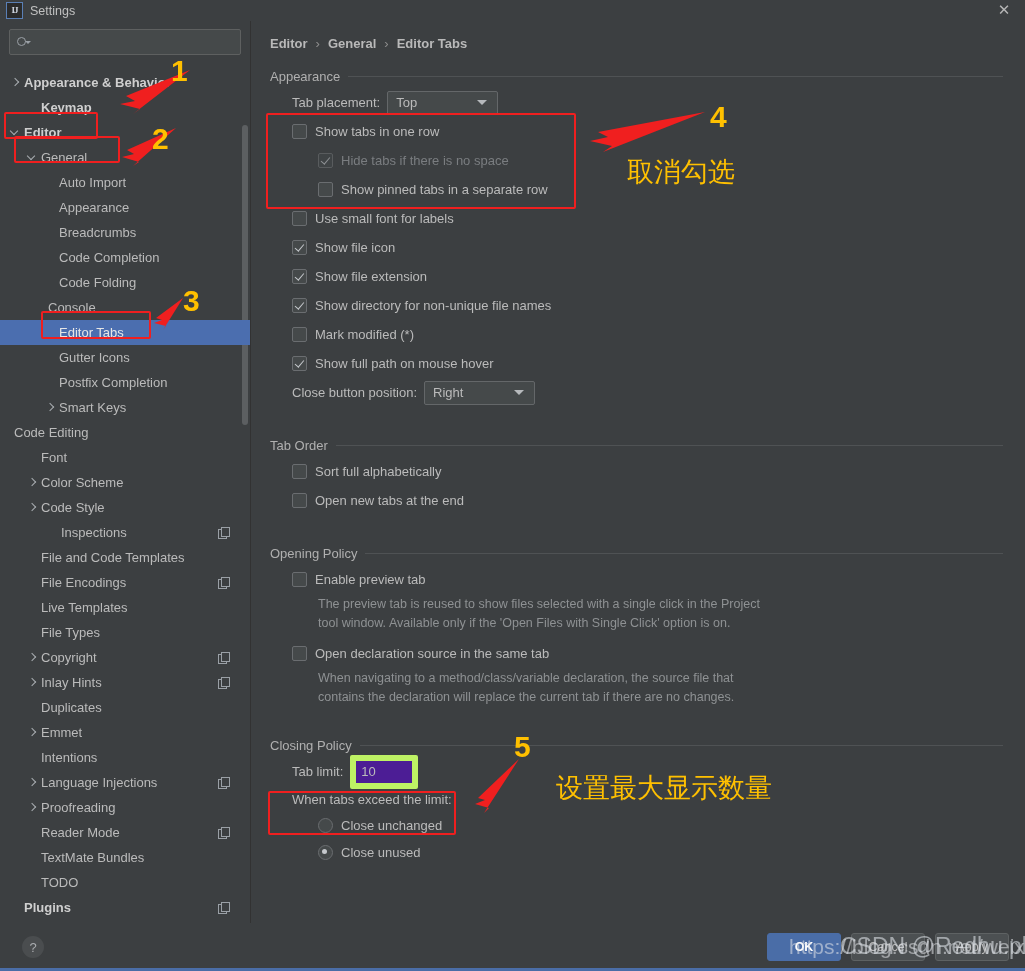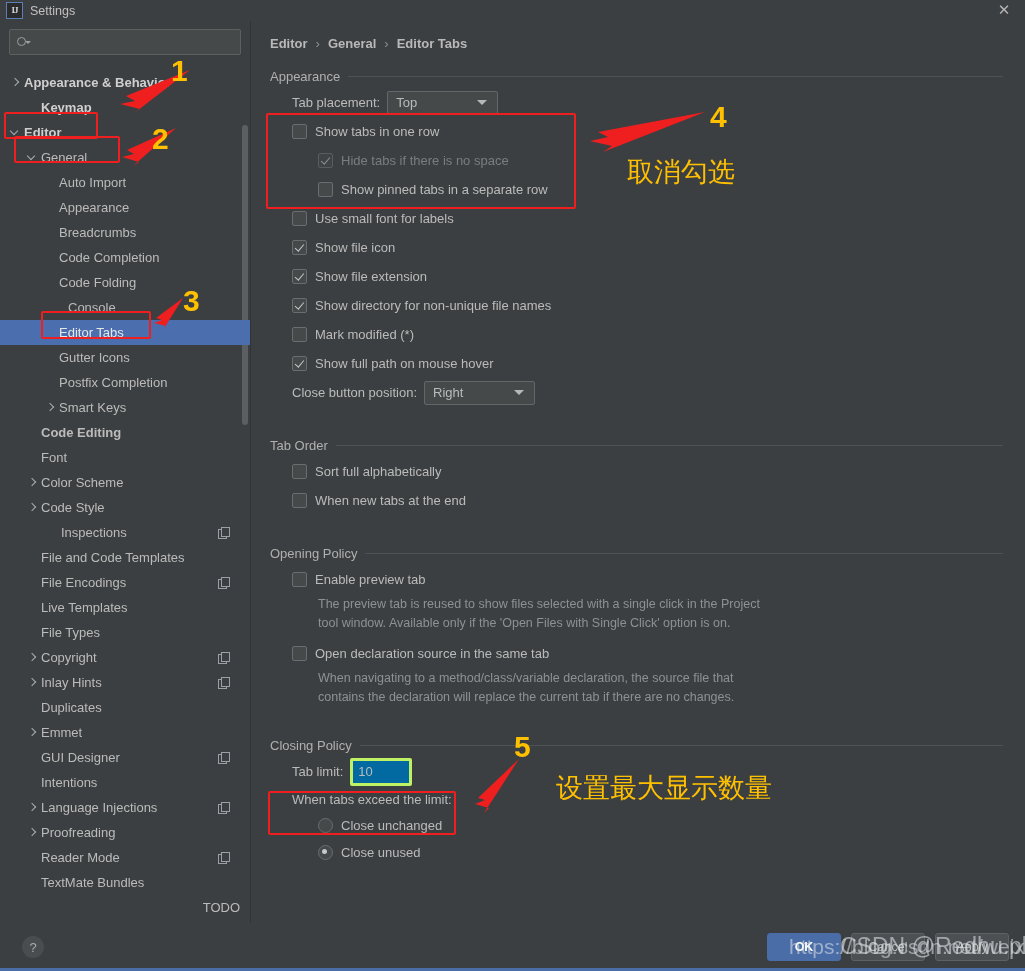--- a/index.html
+++ b/index.html
@@ -311,22 +311,22 @@
     border-left: 5px solid transparent;
     border-right: 5px solid transparent;
     border-top: 5px solid #b6b9bc;
     margin: 0 7px 0 10px;
   }
 
   
   .textfield {
     width: 46px;
     height: 22px;
-    background: #0369a1;
-    border: 3px solid #bef264;
+    background: #4c1d95;
+    border: 6px solid #bef264;
     border-radius: 2px;
     color: #bbbbbb;
     font-family: inherit;
     font-size: 13px;
     padding: 0 5px;
     margin-left: 7px;
     outline: none;
   }
 
   .desc {
@@ -483,41 +483,41 @@
             <span class="label">Breadcrumbs</span>
           </div>
           <div class="tree-row" style="padding-left: 45px;">
             <span class="arrow "></span>
             <span class="label">Code Completion</span>
           </div>
           <div class="tree-row" style="padding-left: 45px;">
             <span class="arrow "></span>
             <span class="label">Code Folding</span>
           </div>
-          <div class="tree-row" style="padding-left: 54px;">
+          <div class="tree-row" style="padding-left: 18px; gap: 16px;">
             <span class="arrow "></span>
             <span class="label">Console</span>
           </div>
           <div class="tree-row selected" style="padding-left: 45px;">
             <span class="arrow "></span>
             <span class="label">Editor Tabs</span>
           </div>
           <div class="tree-row" style="padding-left: 45px;">
             <span class="arrow "></span>
             <span class="label">Gutter Icons</span>
           </div>
           <div class="tree-row" style="padding-left: 45px;">
             <span class="arrow "></span>
             <span class="label">Postfix Completion</span>
           </div>
           <div class="tree-row" style="padding-left: 45px;">
             <span class="arrow right"></span>
             <span class="label">Smart Keys</span>
           </div>
-          <div class="tree-row" style="padding-left: 27px; font-weight: bold;">
+          <div class="tree-row" style="">
             <span class="arrow "></span>
             <span class="label">Code Editing</span>
           </div>
           <div class="tree-row" style="padding-left: 27px;">
             <span class="arrow "></span>
             <span class="label">Font</span>
           </div>
           <div class="tree-row" style="padding-left: 27px;">
             <span class="arrow right"></span>
             <span class="label">Color Scheme</span>
@@ -573,28 +573,20 @@
           <div class="tree-row" style="padding-left: 27px;">
             <span class="arrow "></span>
             <span class="label">Duplicates</span>
           </div>
           <div class="tree-row" style="padding-left: 27px;">
             <span class="arrow right"></span>
             <span class="label">Emmet</span>
           </div>
           <div class="tree-row" style="padding-left: 27px;">
             <span class="arrow "></span>
-            <span class="label">GUI Designer</span>
-            <span class="proj-icon">
-              <span class="sq1"></span>
-              <span class="sq2"></span>
-            </span>
-          </div>
-          <div class="tree-row" style="padding-left: 27px;">
-            <span class="arrow "></span>
             <span class="label">Intentions</span>
           </div>
           <div class="tree-row" style="padding-left: 27px;">
             <span class="arrow right"></span>
             <span class="label">Language Injections</span>
             <span class="proj-icon">
               <span class="sq1"></span>
               <span class="sq2"></span>
             </span>
           </div>
@@ -607,21 +599,21 @@
             <span class="label">Reader Mode</span>
             <span class="proj-icon">
               <span class="sq1"></span>
               <span class="sq2"></span>
             </span>
           </div>
           <div class="tree-row" style="padding-left: 27px;">
             <span class="arrow "></span>
             <span class="label">TextMate Bundles</span>
           </div>
-          <div class="tree-row" style="padding-left: 27px; justify-content: flex-end;">
+          <div class="tree-row" style="padding-left: 27px;">
             <span class="arrow "></span>
             <span class="label">TODO</span>
           </div>
           <div class="tree-row bold" style="padding-left: 10px;">
             <span class="arrow "></span>
             <span class="label">Plugins</span>
             <span class="proj-icon">
               <span class="sq1"></span>
               <span class="sq2"></span>
             </span>
@@ -713,21 +705,21 @@
         <div class="group-title">
           <span class="txt">Tab Order</span>
           <span class="rule"></span>
         </div>
         <div class="row">
           <span class="cb"></span>
           <span class="row-label">Sort full alphabetically</span>
         </div>
         <div class="row">
           <span class="cb"></span>
-          <span class="row-label">When new tabs at the end</span>
+          <span class="row-label">Open new tabs at the end</span>
         </div>
       </div>
 
       <div class="spacer-lg"></div>
 
       <div class="group">
         <div class="group-title">
           <span class="txt">Opening Policy</span>
           <span class="rule"></span>
         </div>

